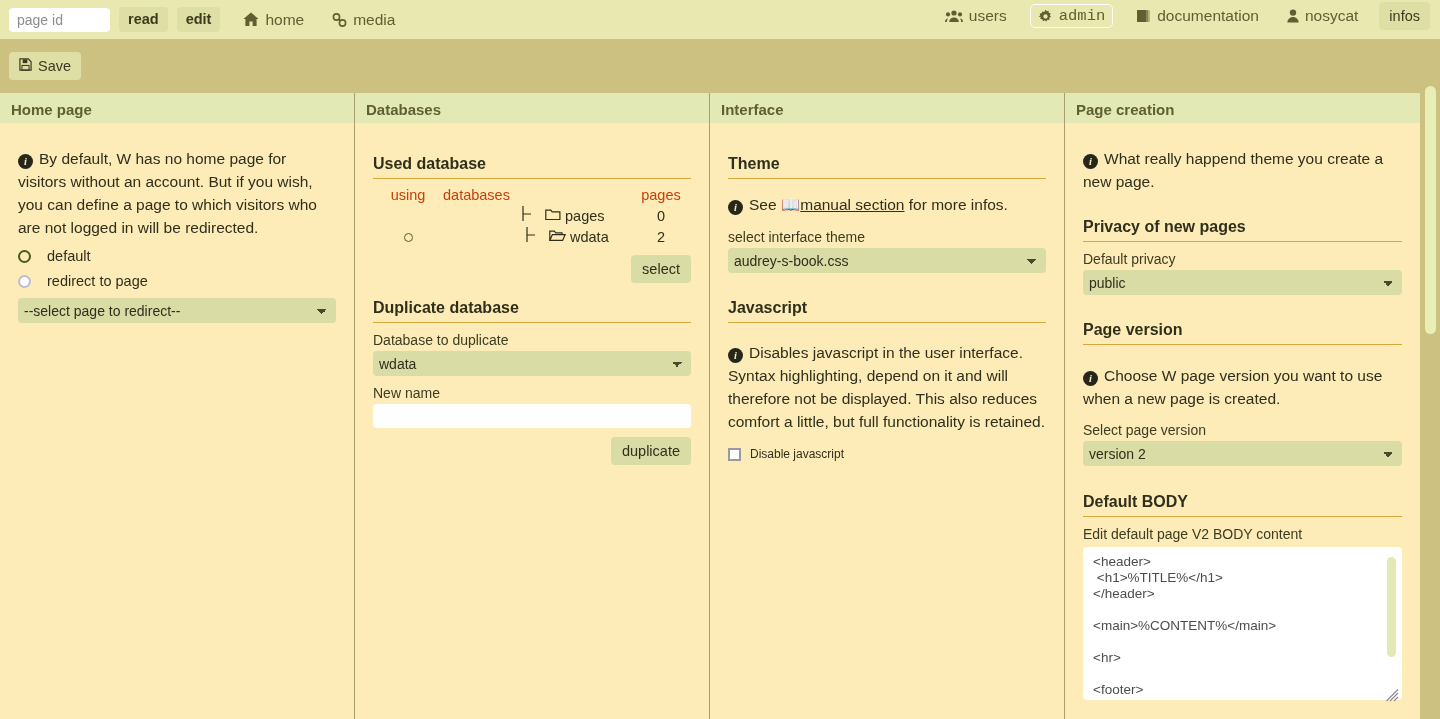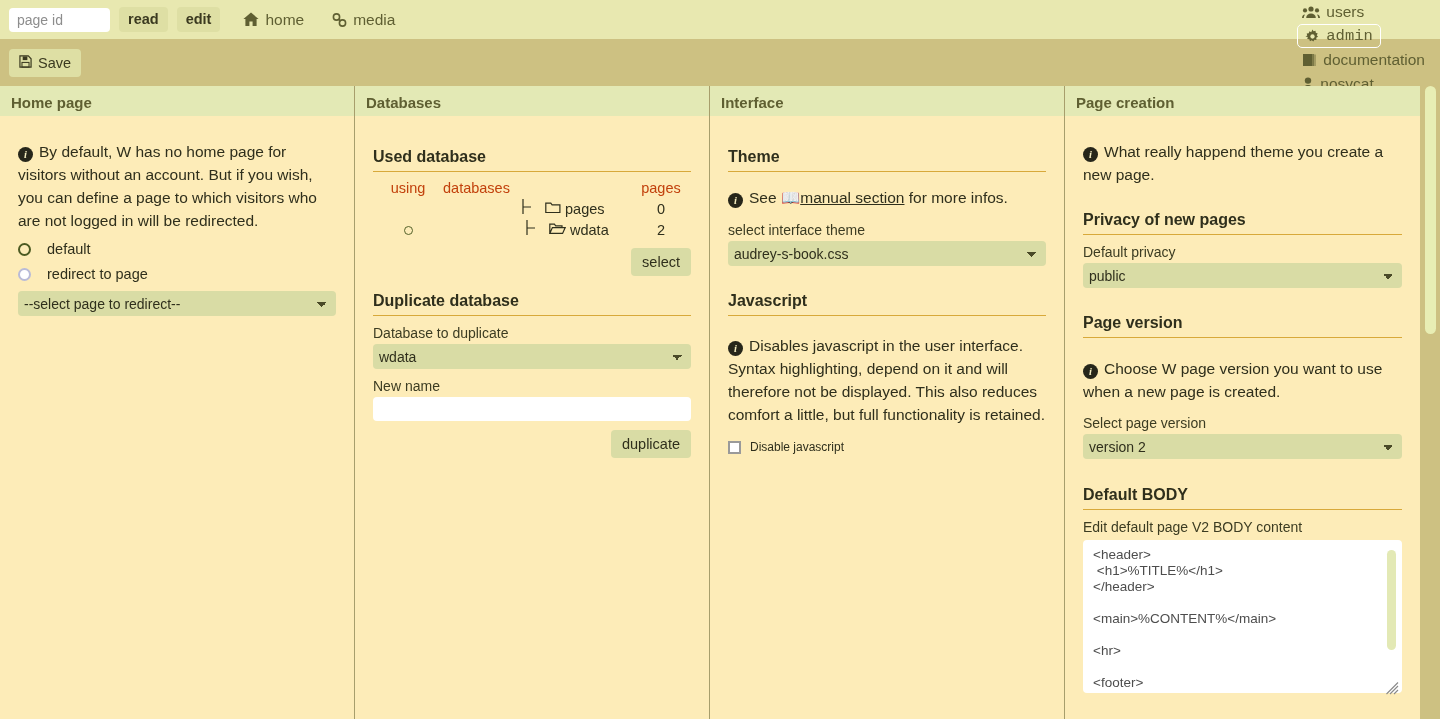--- a/index.html
+++ b/index.html
@@ -63,38 +63,37 @@
     white-space: nowrap;
   }
   .navlink.active { border: 1px solid #ffffff; padding: 2px 7px; font-family: Liberation Mono, monospace; }
   .navlink svg { display: block; }
   .nav-right {
     position: absolute;
     right: 10px;
     top: 0;
     height: 32px;
     display: flex;
-    align-items: flex-start;
-    flex-direction: column;
+    align-items: center;
   }
   .logoutbtn {
     background: #dedfa4;
     border: none;
     border-radius: 4px;
     font-size: 14.5px;
     font-family: "Liberation Sans", sans-serif;
     color: #3b3a20;
     padding: 6px 10px;
     margin-left: 16px;
     cursor: pointer;
   }
 
   
   .savebar {
-    height: 47px;
+    height: 54px;
     background: #cdc182;
     display: flex;
     align-items: center;
     padding-left: 9px;
   }
   .savebtn {
     background: #dedfa4;
     border: none;
     border-radius: 4px;
     font-size: 14.5px;

